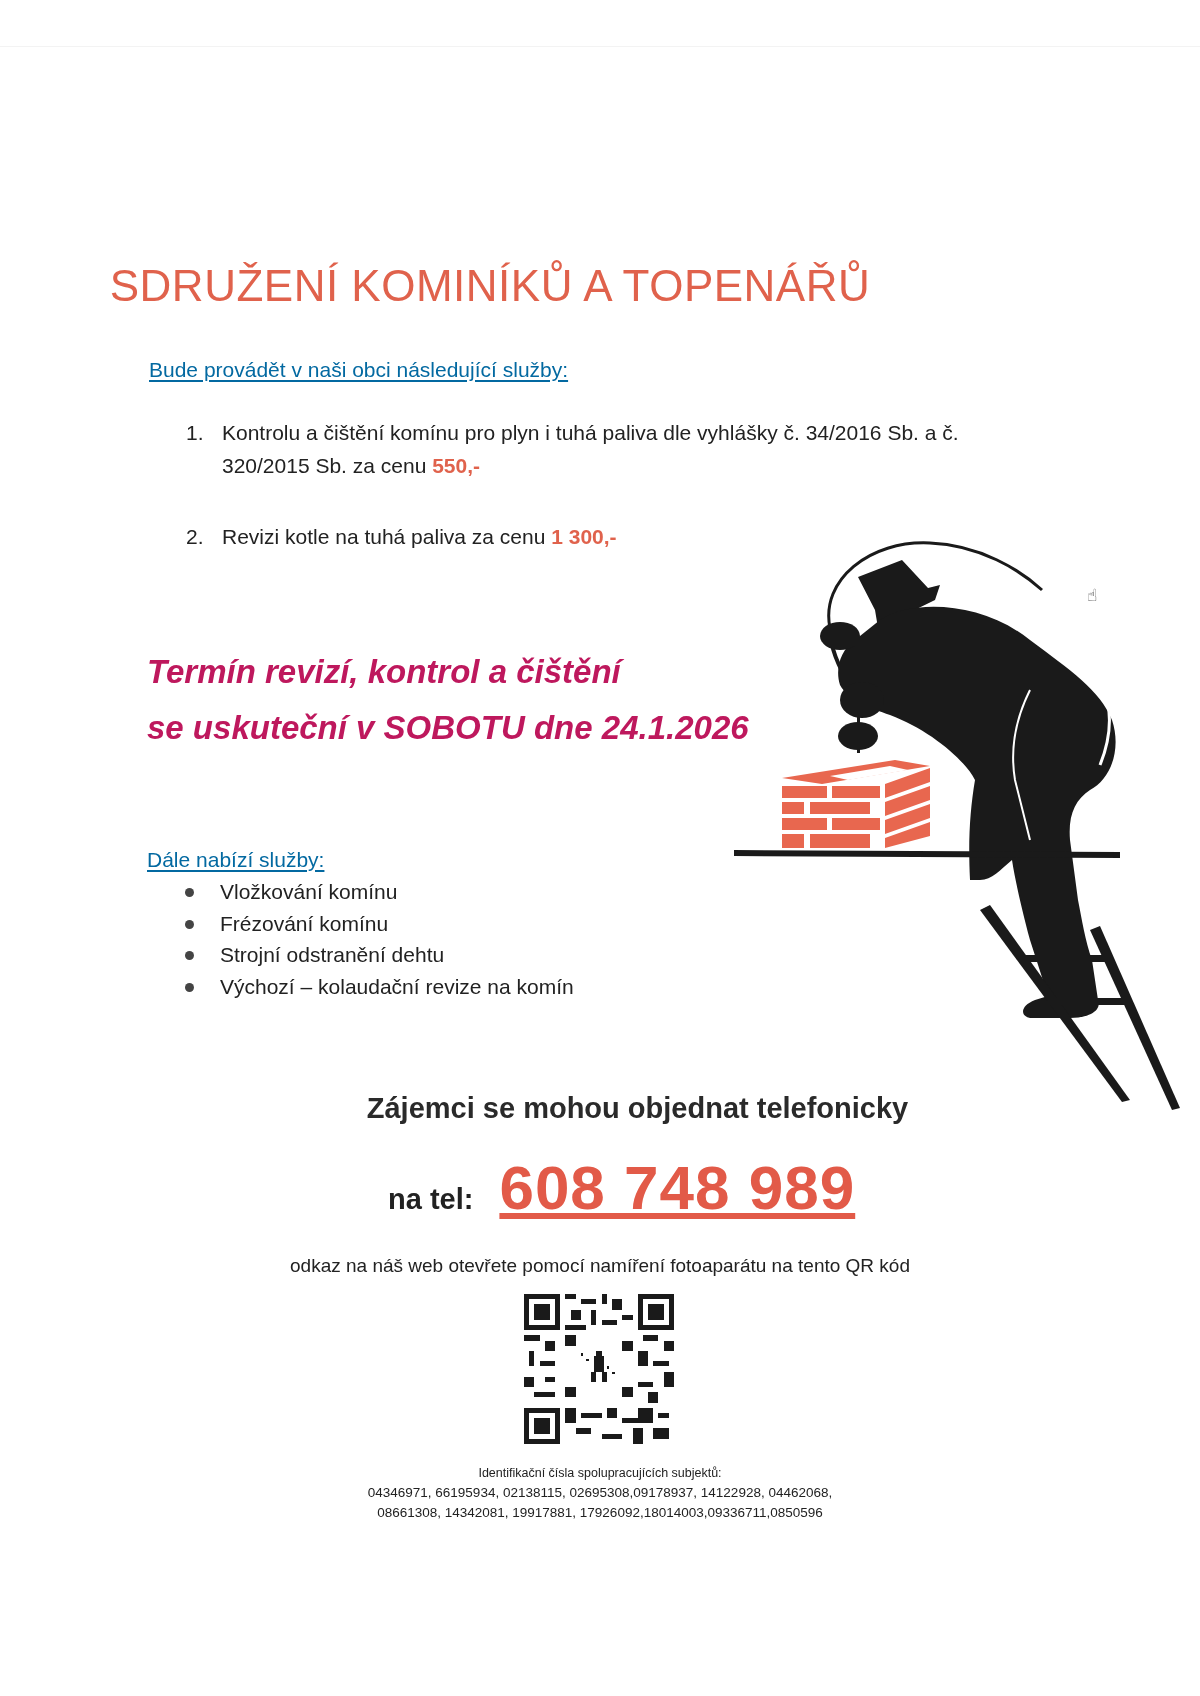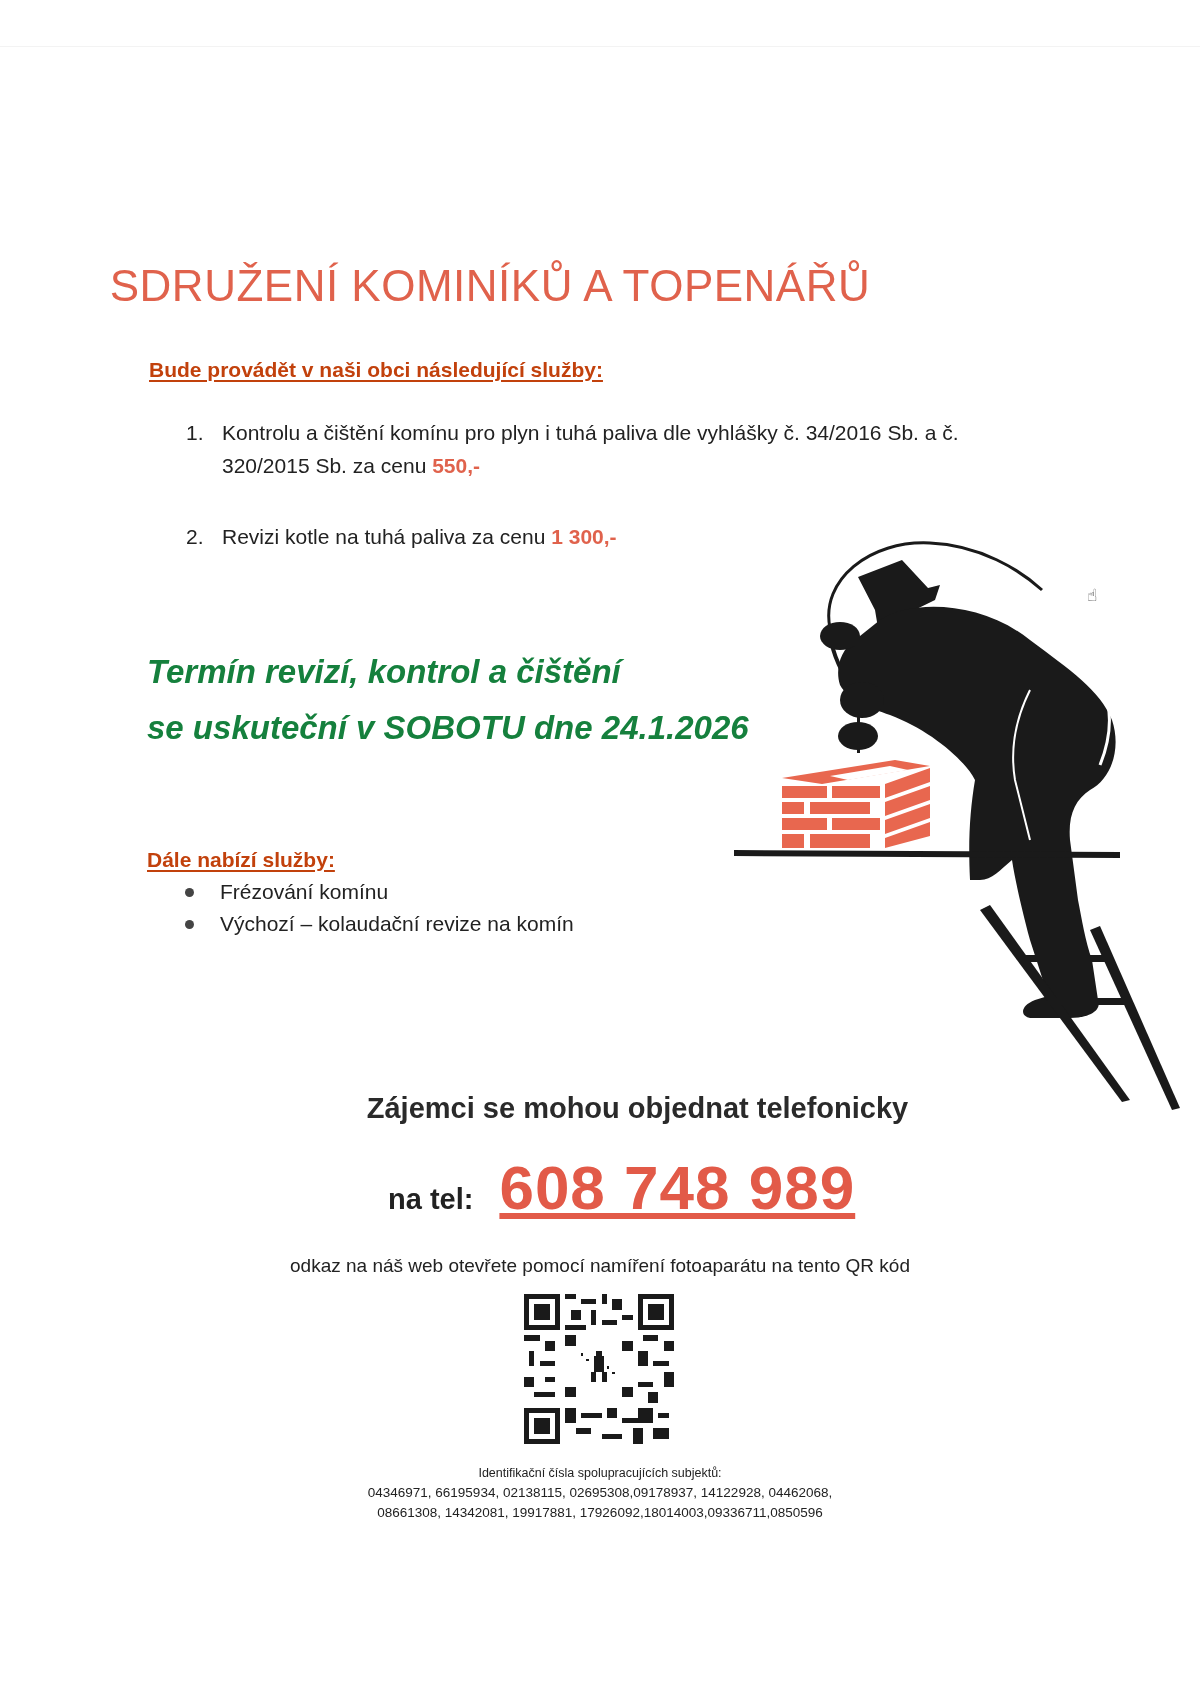--- a/index.html
+++ b/index.html
@@ -11,36 +11,36 @@
   }
   .page { position: absolute; inset: 0; }
   .top-edge { position: absolute; left: 0; right: 0; top: 46px; height: 1px; background: #f3f3f3; }
 
   .title {
     position: absolute; left: 0; width: 980px; top: 232px;
     text-align: center; font-size: 44px; color: #e0624c; letter-spacing: 0.5px;
     font-weight: normal;
   }
   .section-head {
-    position: absolute; font-weight: bold; font-size: 21px; color: #c2410c;
+    position: absolute; font-weight: normal; font-size: 21px; color: #0369a1;
     text-decoration: underline; text-underline-offset: 3px;
   }
   .sh1 { left: 149px; top: 358px; }
   .sh2 { left: 147px; top: 848px; }
 
   .num-item { position: absolute; left: 186px; font-size: 21px; line-height: 33px; color: #222; }
   .num-item .num { position: absolute; left: 0; }
   .num-item .txt { display: block; padding-left: 36px; width: 780px; }
   .ni1 { top: 416px; }
   .ni2 { top: 520px; }
   .price { color: #e0624c; font-weight: bold; }
 
   .termin {
     position: absolute; left: 147px; font-size: 33px; font-weight: bold; font-style: italic;
-    color: #15803d; line-height: 56px;
+    color: #be185d; line-height: 56px;
   }
   .t1 { top: 644px; }
   .t2 { top: 700px; }
 
   .bullets { position: absolute; left: 182px; top: 876px; list-style: none; margin: 0; padding: 0; }
   .bullets li { font-size: 21px; line-height: 31.5px; color: #222; position: relative; padding-left: 38px; }
   .bullets li .dot {
     position: absolute; left: 3px; top: 12px; width: 9px; height: 9px; border-radius: 50%; background: #444;
   }
 
@@ -142,21 +142,23 @@
     <polygon points="360,390 370,386 450,568 442,570" fill="#1a1a1a"></polygon>
     <rect x="290" y="415" width="90" height="7" fill="#1a1a1a" transform="rotate(0)"></rect>
     <rect x="318" y="458" width="80" height="7" fill="#1a1a1a"></rect>
   </svg>
 
   <span class="cursor-icon">☝</span>
 
   <div class="section-head sh2">Dále nabízí služby:</div>
 
   <ul class="bullets">
+    <li><span class="dot"></span><span>Vložkování komínu</span></li>
     <li><span class="dot"></span><span>Frézování komínu</span></li>
+    <li><span class="dot"></span><span>Strojní odstranění dehtu</span></li>
     <li><span class="dot"></span><span>Výchozí – kolaudační revize na komín</span></li>
   </ul>
 
   <div class="contact">Zájemci se mohou objednat telefonicky</div>
 
   <div class="tel-row">
     <span class="tel-label">na tel:</span>
     <span class="tel-number">608 748 989</span>
   </div>
 

